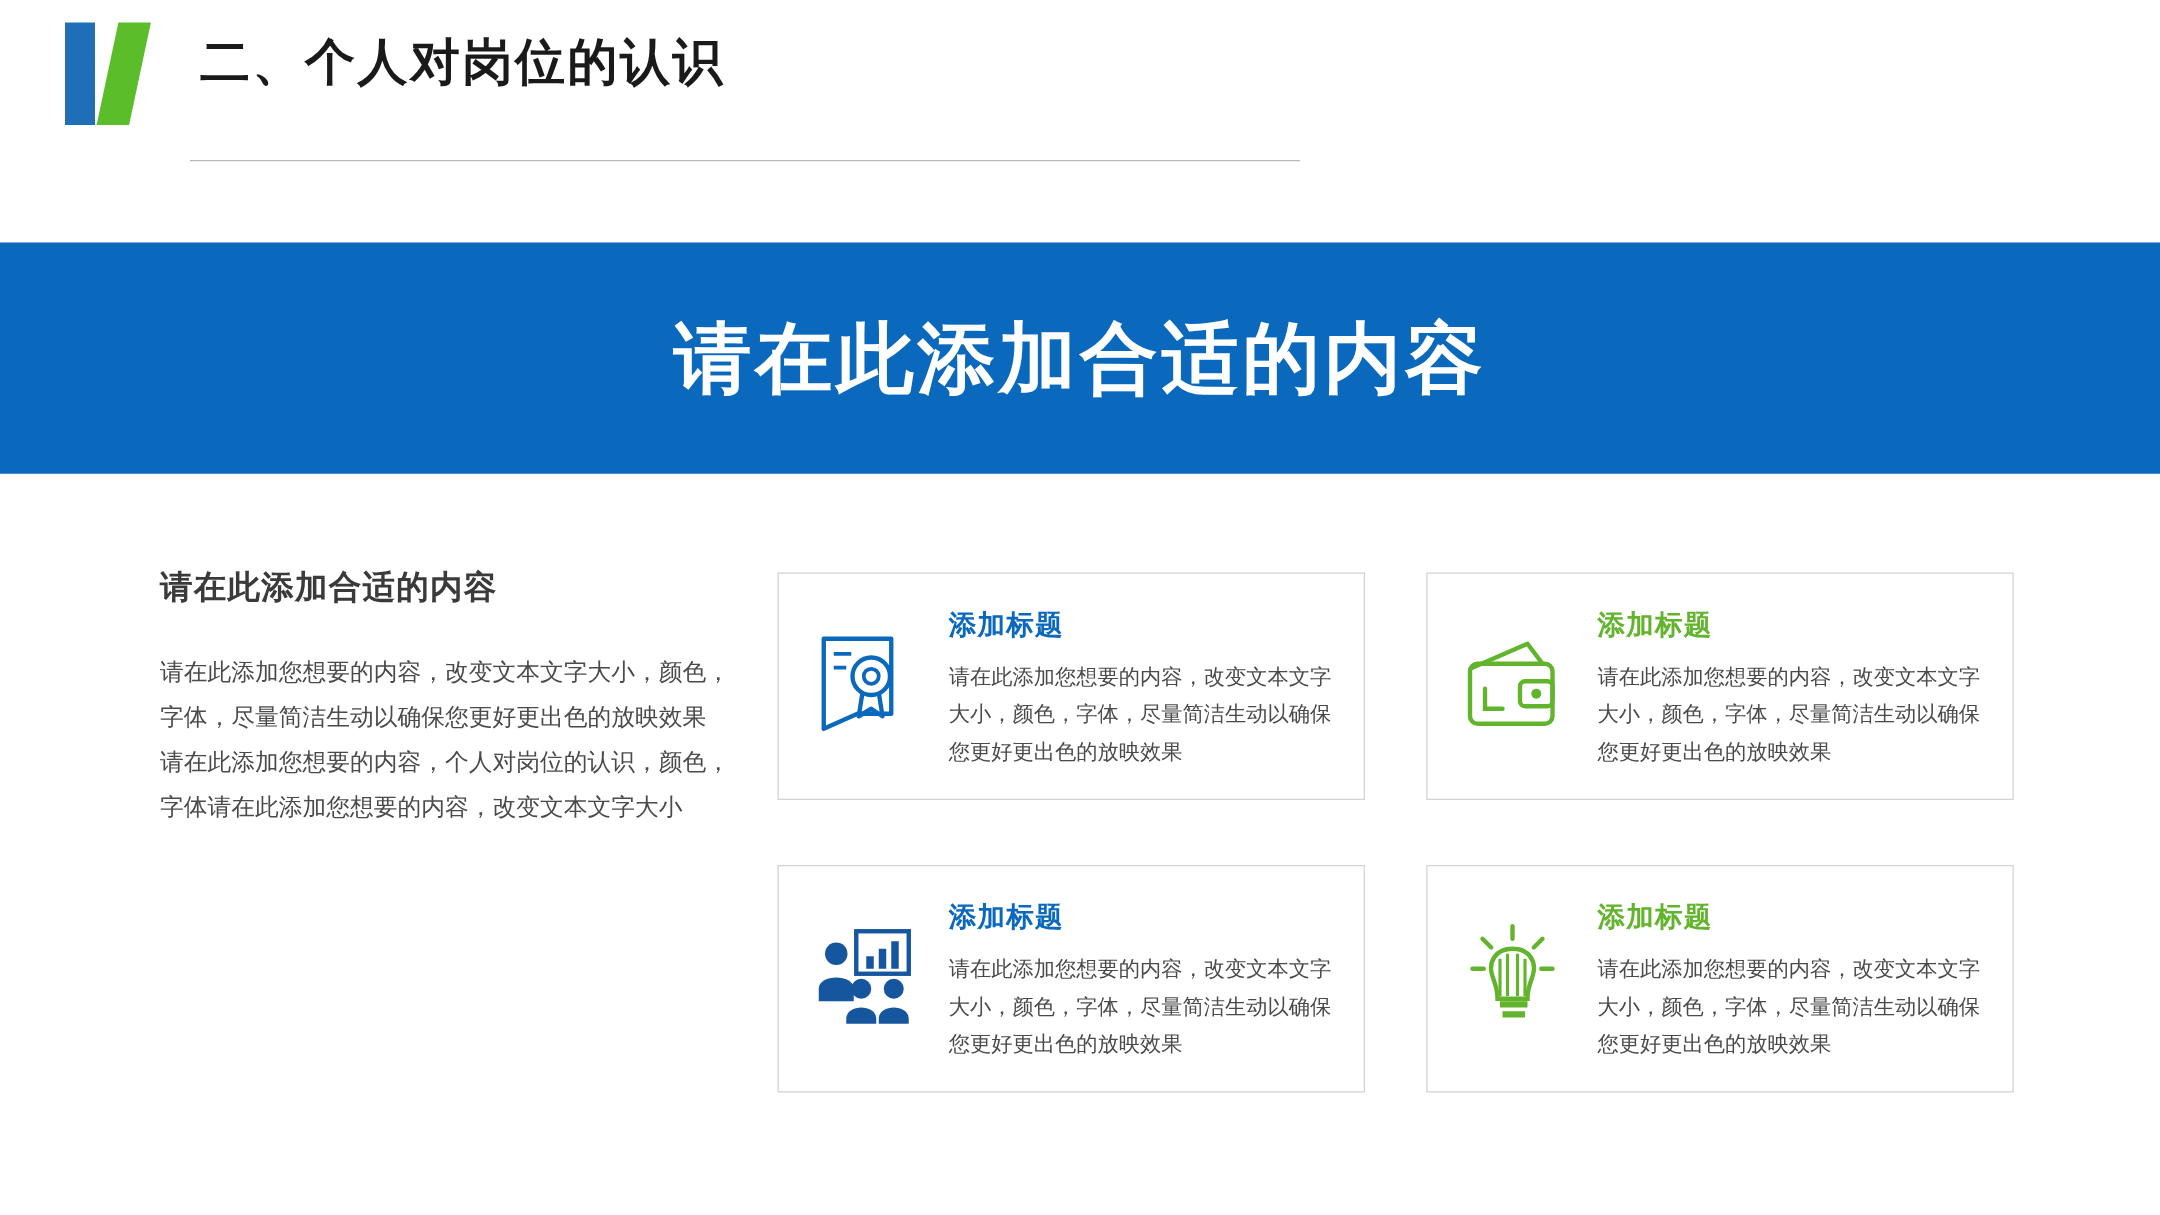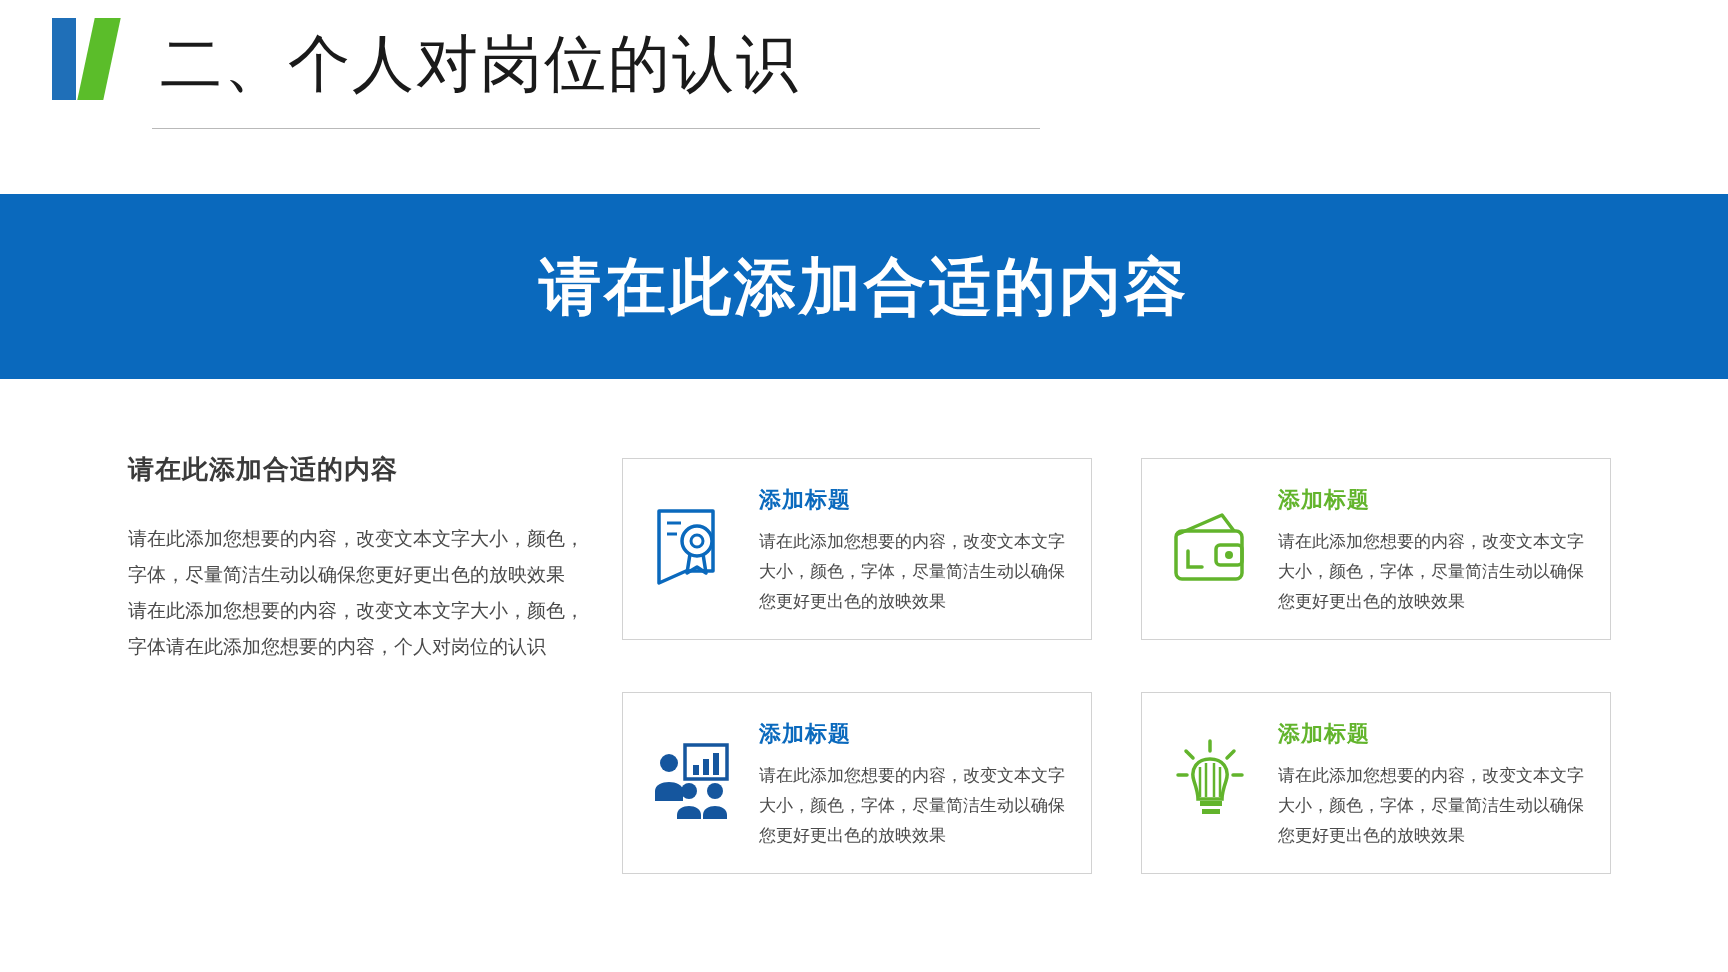--- a/index.html
+++ b/index.html
@@ -45,22 +45,22 @@
     top: 0;
     width: 26px;
     height: 82px;
     background: #5bbd2a;
     transform: skewX(-12deg);
   }
   .header-title {
     position: absolute;
     left: 160px;
     top: 22px;
-    font-size: 62px;
-    font-weight: normal;
+    font-size: 40px;
+    font-weight: bold;
     color: #1a1a1a;
     letter-spacing: 2px;
     white-space: nowrap;
   }
   .header-rule {
     position: absolute;
     left: 152px;
     top: 128px;
     width: 888px;
     height: 1px;
@@ -173,21 +173,21 @@
 </div>
 
 <div class="banner">
   <div class="banner-text">请在此添加合适的内容</div>
 </div>
 
 <div class="left-col">
   <div class="left-heading">请在此添加合适的内容</div>
   <div class="left-body">
     <p>请在此添加您想要的内容，改变文本文字大小，颜色，字体，尽量简洁生动以确保您更好更出色的放映效果</p>
-    <p>请在此添加您想要的内容，改变文本文字大小，颜色，字体请在此添加您想要的内容，个人对岗位的认识</p>
+    <p>请在此添加您想要的内容，个人对岗位的认识，颜色，字体请在此添加您想要的内容，改变文本文字大小</p>
   </div>
 </div>
 
 <div class="cards">
 
   <div class="card pos-0">
     <div class="card-icon">
       <svg viewBox="0 0 92 92" width="92" height="92">
         <path d="M14 10 L68 10 L68 70 L41 70 L14 82 Z" fill="none" stroke="#0a69bd" stroke-width="3.5" stroke-linejoin="round"></path>
         <circle cx="52" cy="40" r="15" fill="none" stroke="#0a69bd" stroke-width="3.5"></circle>

